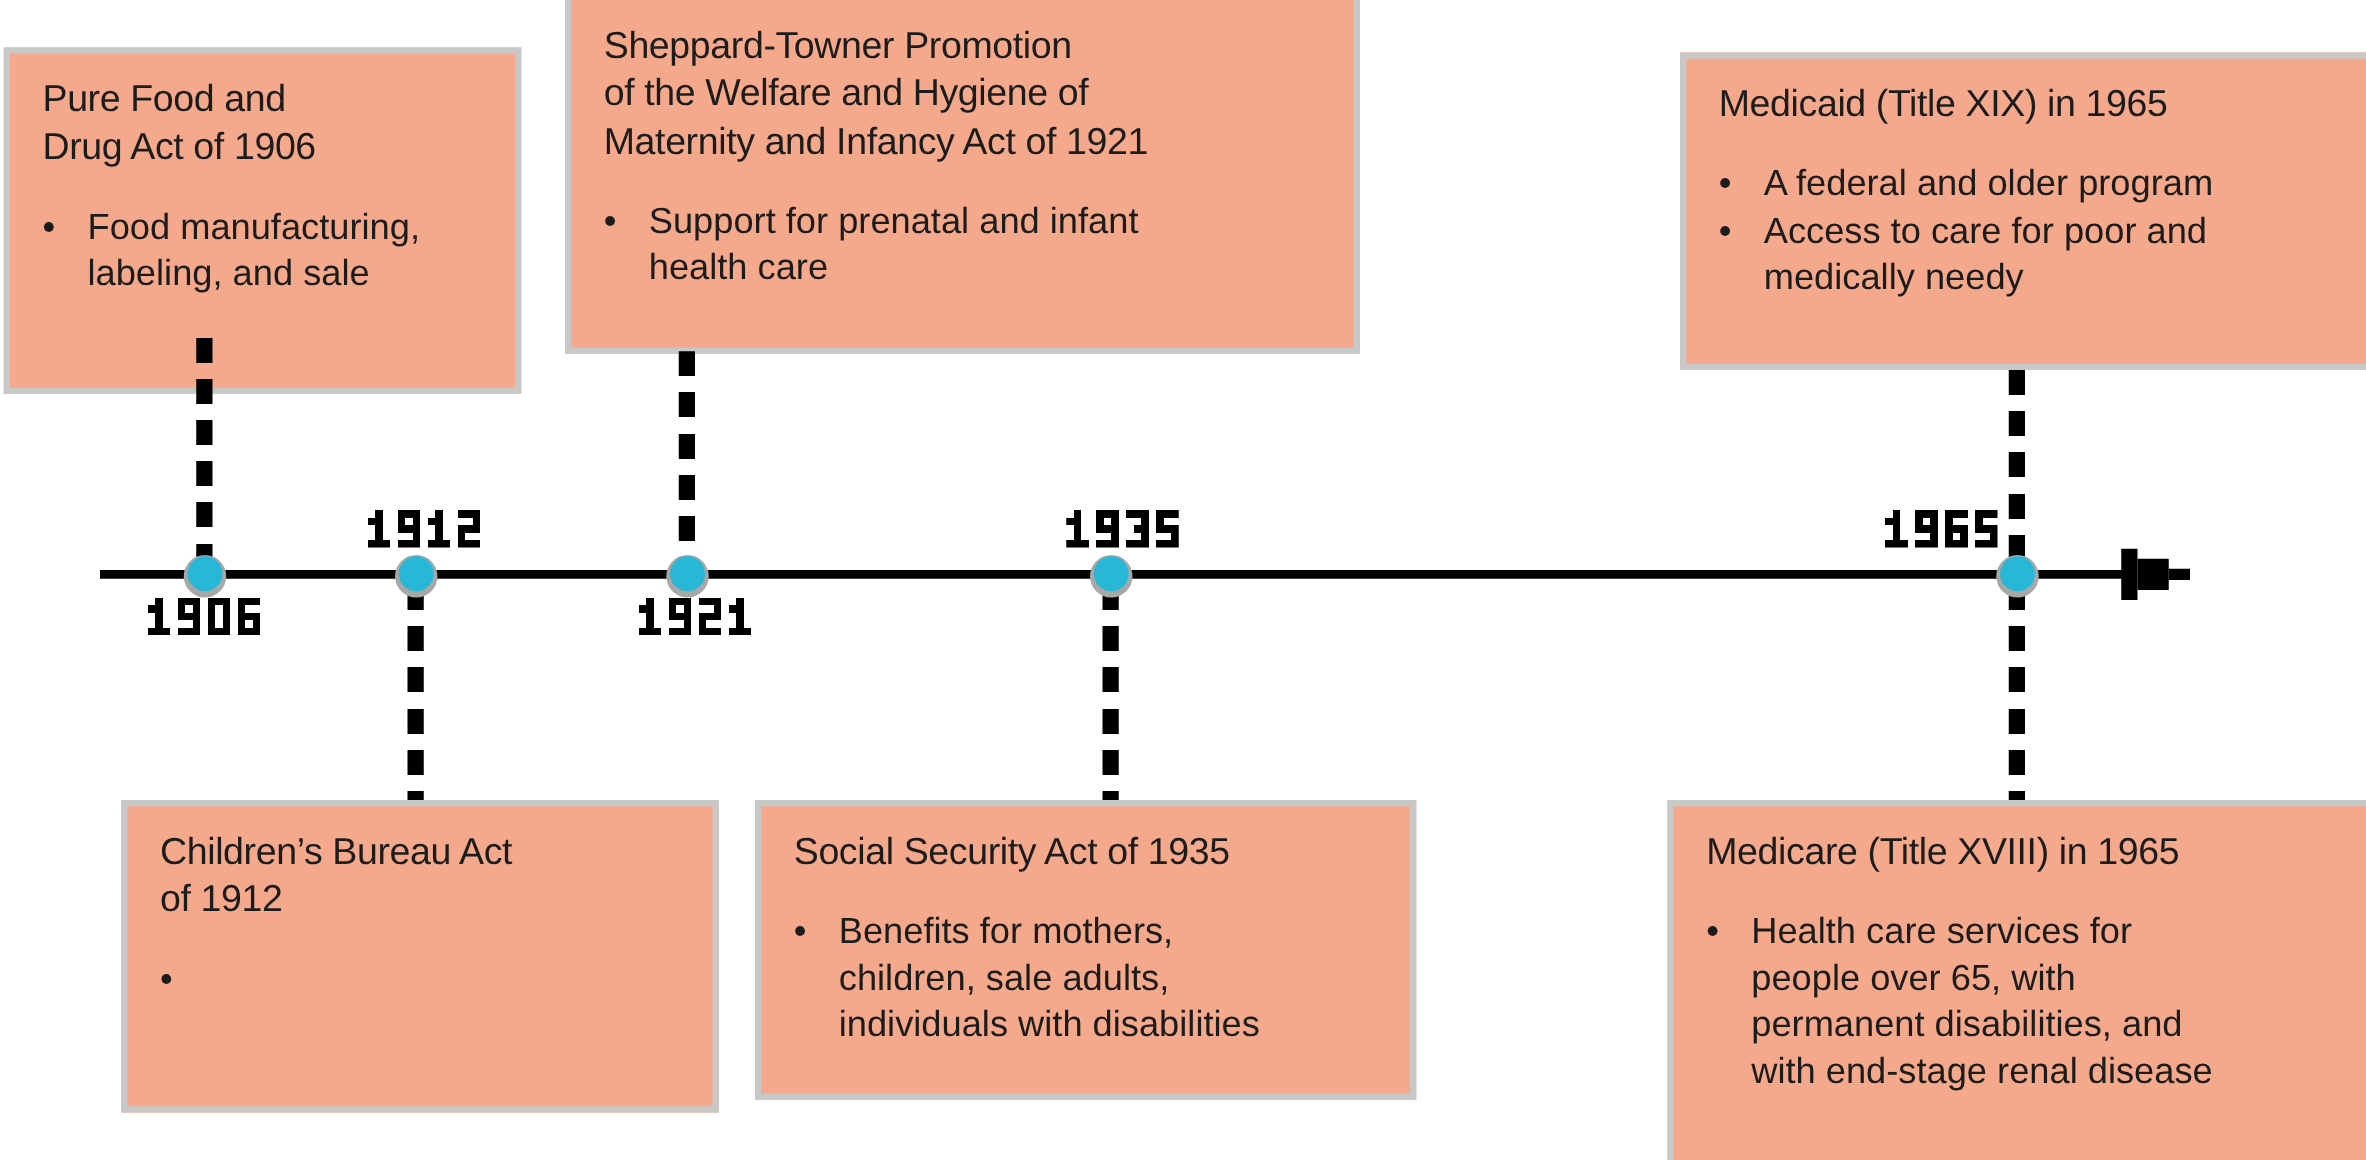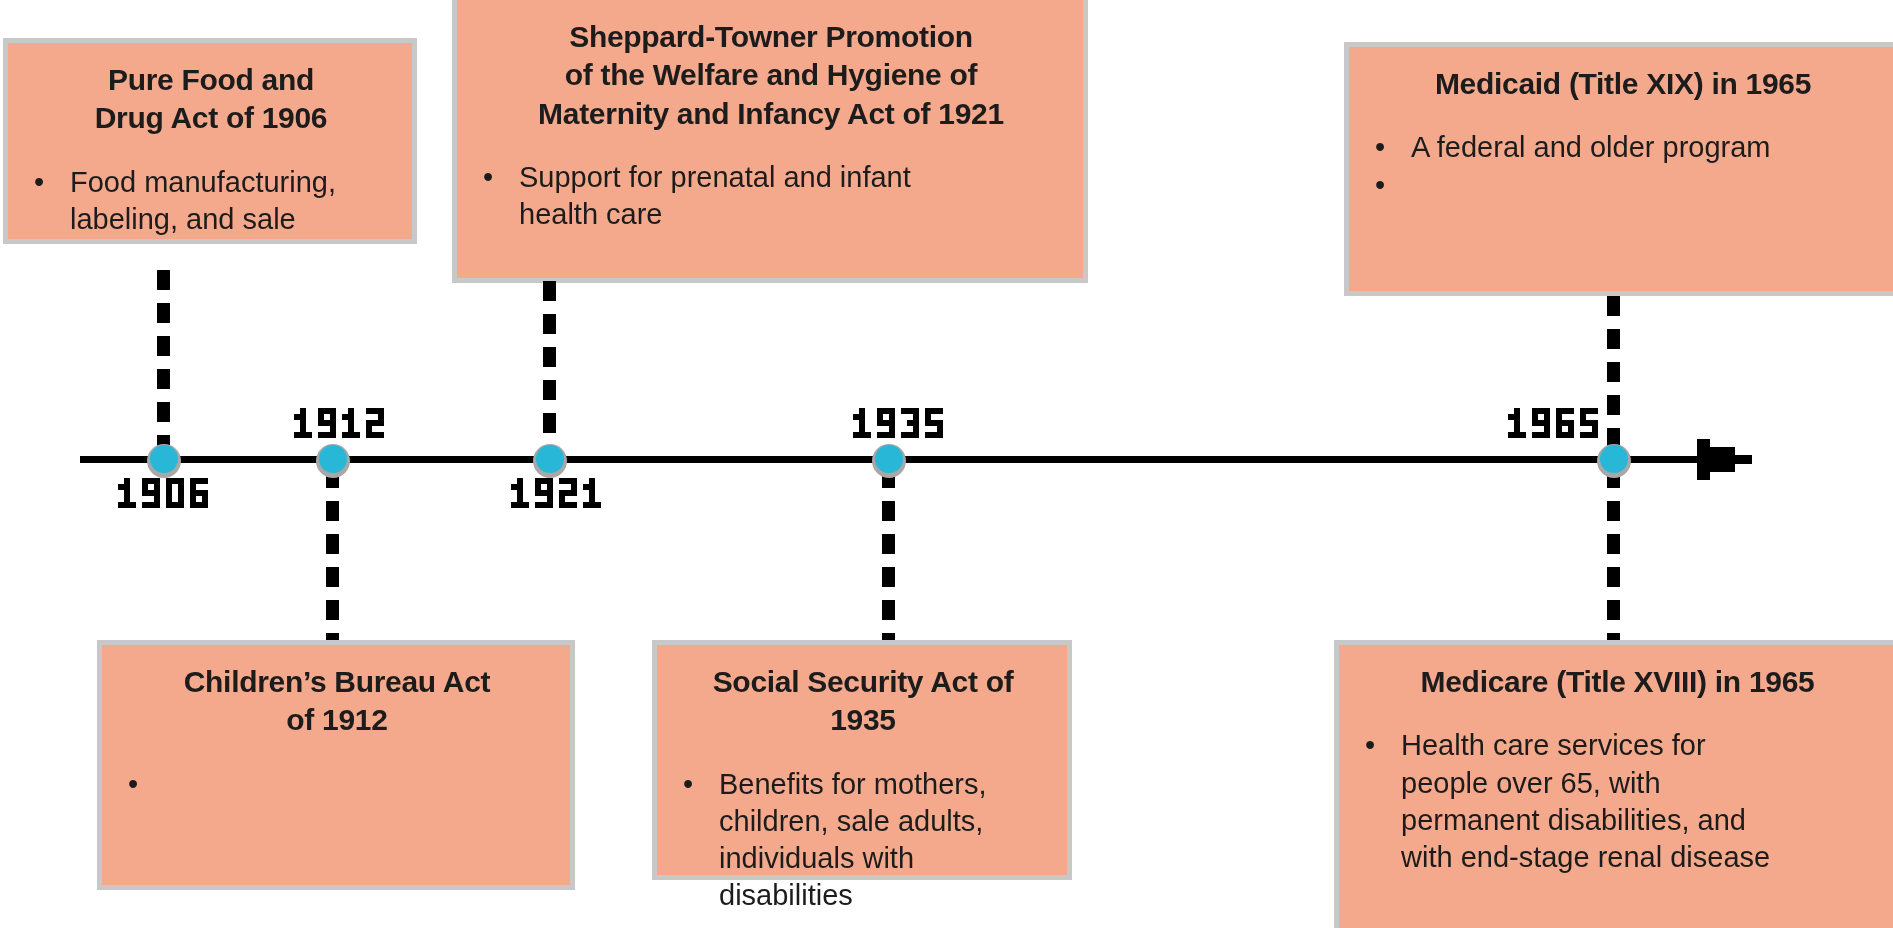--- a/index.html
+++ b/index.html
@@ -15,36 +15,35 @@
   .box{
     position:absolute;
     box-sizing:border-box;
     background:var(--box-fill,#f4a98c);
     border:5px solid var(--box-border,#c8c8c8);
     padding:18px 24px 0 26px;
   }
   .box-title{
     margin:0;
     font-size:30px;
-    font-weight:700;
+    font-weight:400;
     line-height:1.28;
     letter-spacing:-0.3px;
     white-space:pre-line;
-    text-align:center;
   }
   .bullets{margin-top:26px;}
   .bullet{display:flex;font-size:29px;line-height:1.28;}
   .marker{flex:0 0 36px;}
   .btxt{white-space:pre-line;}
 
-  .box-pure-food {left:3px;    top:38px;  width:414px; height:206px;}
+  .box-pure-food {left:3px;    top:38px;  width:414px; height:277px;}
   .box-sheppard  {left:452px;  top:-5px;  width:636px; height:288px;}
   .box-medicaid  {left:1344px; top:42px;  width:556px; height:254px;}
   .box-childrens {left:97px;   top:640px; width:478px; height:250px;}
-  .box-social    {left:652px;  top:640px; width:420px; height:240px;}
+  .box-social    {left:604px;  top:640px; width:529px; height:240px;}
   .box-medicare  {left:1334px; top:640px; width:565px; height:293px;}
 
   
   .tl-line{
     position:absolute;
     left:80px; top:456px;
     width:1620px; height:7px;
     background:var(--line,#000);
   }
   .tl-arrow i{position:absolute;background:var(--line,#000);}
@@ -118,20 +117,22 @@
 
   <section class="box box-medicaid">
     <h2 class="box-title">Medicaid (Title XIX) in 1965</h2>
     <div class="bullets">
       <div class="bullet">
         <span class="marker">•</span>
         <span class="btxt">A federal and older program</span>
       </div>
       <div class="bullet">
         <span class="marker">•</span>
+        <span class="btxt">Access to care for poor and
+medically needy</span>
       </div>
     </div>
   </section>
 
   <section class="box box-childrens">
     <h2 class="box-title">Children’s Bureau Act
 of 1912</h2>
     <div class="bullets">
       <div class="bullet">
         <span class="marker">•</span>

